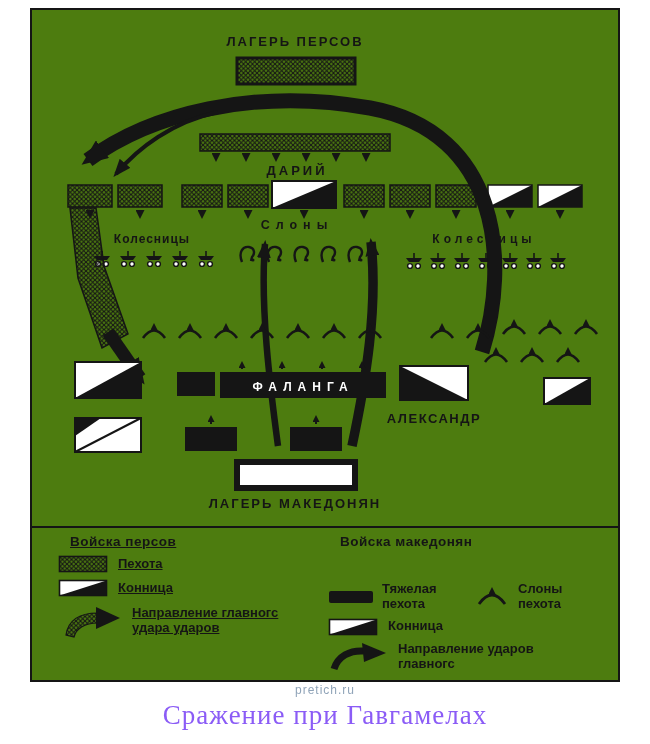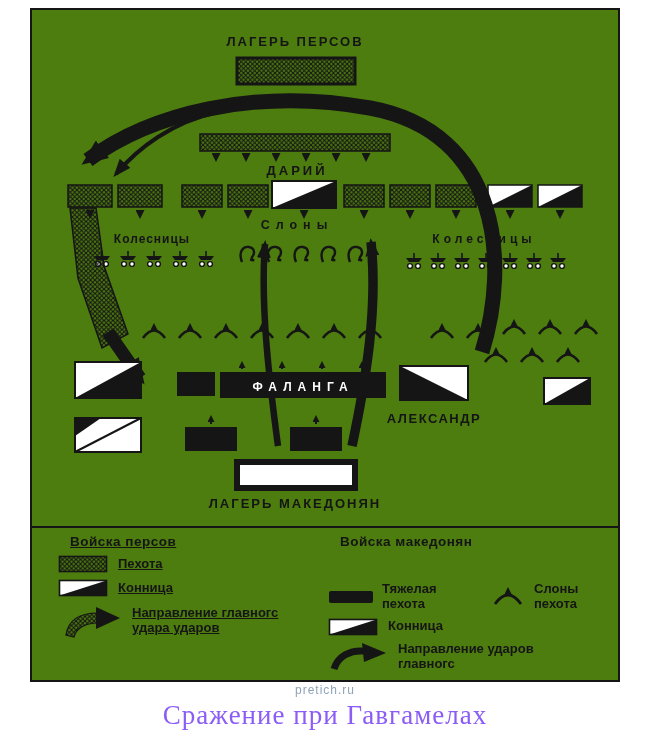--- a/index.html
+++ b/index.html
@@ -11,21 +11,21 @@
   .legend{border-top:2.5px solid #151515;display:flex;font-weight:700;font-size:13px;color:#151515;padding:4px 6px 0 10px;height:148px;box-sizing:border-box;}
   .lcol{flex:1;}
   .lcol-left{max-width:270px;text-decoration:underline;}
   .lheader{font-size:13.5px;letter-spacing:.5px;margin:2px 0 2px 28px;}
   .lrow{display:flex;align-items:center;gap:10px;margin:6px 0;padding-left:16px;}
   .lrow .lbl{line-height:1.15;}
   .wrap170{max-width:168px;}
   .wrap72{max-width:72px;}
   .wrap60{max-width:60px;}
   .lgroup{display:flex;align-items:center;gap:8px;}
-  .row-double{gap:36px;margin-top:33px;}
+  .row-double{gap:20px;margin-top:33px;}
   .watermark{position:absolute;top:683px;left:0;width:100%;text-align:center;font-size:12px;color:#8fa3b8;letter-spacing:1px;}
   .title{position:absolute;top:700px;left:0;width:100%;text-align:center;font-family:"Liberation Serif",serif;font-size:27px;color:#8b5cf6;letter-spacing:1px;}
 </style>
 </head>
 <body>
 
 <div class="defs-holder">
 <svg width="0" height="0" aria-hidden="true">
   <defs>
     <pattern id="hx" width="4.5" height="4.5" patternUnits="userSpaceOnUse">

